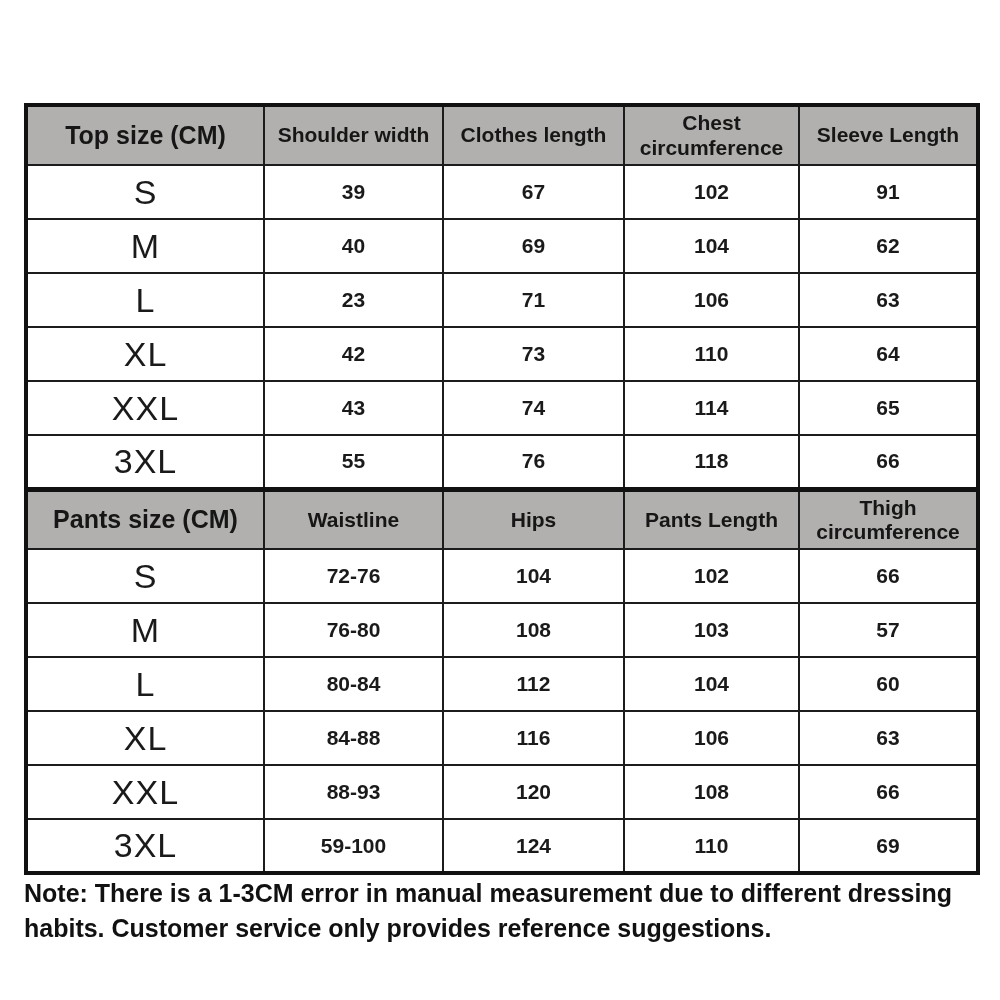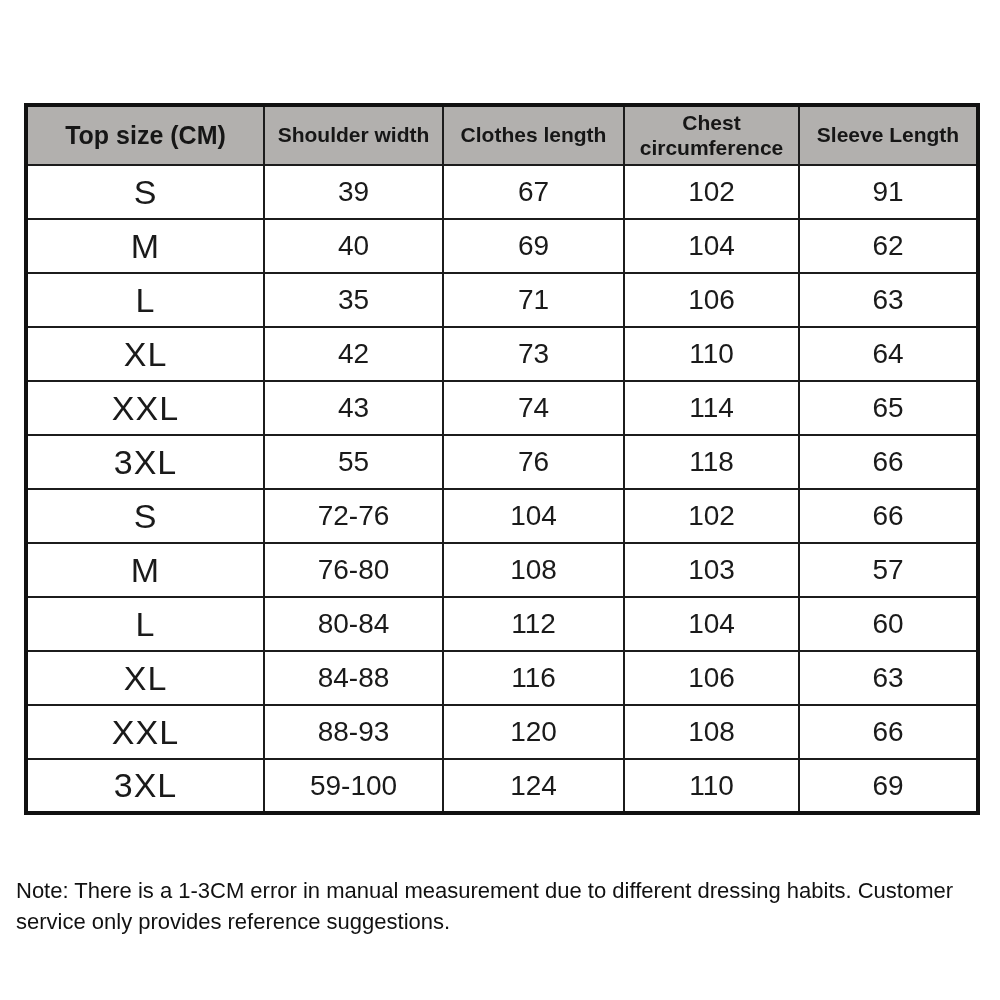--- a/index.html
+++ b/index.html
@@ -40,30 +40,30 @@
   .size-table tr.pants-start th {
     border-top: 5px solid #111;
   }
   .size-table td { height: 54px; background: #ffffff; }
   .size-table td.size-label {
     font-size: 34px;
     font-weight: 400;
     letter-spacing: 1px;
   }
   .size-table td.num {
-    font-size: 28px;
-    font-weight: 400;
+    font-size: 21px;
+    font-weight: 700;
   }
 
   .note {
     position: absolute;
-    left: 16px; top: 876px;
+    left: 24px; top: 876px;
     width: 954px;
-    font-size: 22px;
-    font-weight: normal;
+    font-size: 25px;
+    font-weight: bold;
     line-height: 1.4;
     color: #111;
     text-align: left;
   }
 </style>
 </head>
 <body>
 
 <div class="sheet">
 
@@ -94,21 +94,21 @@
     </tr>
     <tr>
       <td class="size-label">M</td>
       <td class="num">40</td>
       <td class="num">69</td>
       <td class="num">104</td>
       <td class="num">62</td>
     </tr>
     <tr>
       <td class="size-label">L</td>
-      <td class="num">35</td>
+      <td class="num">23</td>
       <td class="num">71</td>
       <td class="num">106</td>
       <td class="num">63</td>
     </tr>
     <tr>
       <td class="size-label">XL</td>
       <td class="num">42</td>
       <td class="num">73</td>
       <td class="num">110</td>
       <td class="num">64</td>
@@ -121,20 +121,27 @@
       <td class="num">65</td>
     </tr>
     <tr>
       <td class="size-label">3XL</td>
       <td class="num">55</td>
       <td class="num">76</td>
       <td class="num">118</td>
       <td class="num">66</td>
     </tr>
 
+    <tr class="section-header pants-start">
+      <th class="row-label-head">Pants size (CM)</th>
+      <th>Waistline</th>
+      <th>Hips</th>
+      <th>Pants Length</th>
+      <th>Thigh circumference</th>
+    </tr>
 
     <tr>
       <td class="size-label">S</td>
       <td class="num">72-76</td>
       <td class="num">104</td>
       <td class="num">102</td>
       <td class="num">66</td>
     </tr>
     <tr>
       <td class="size-label">M</td>

